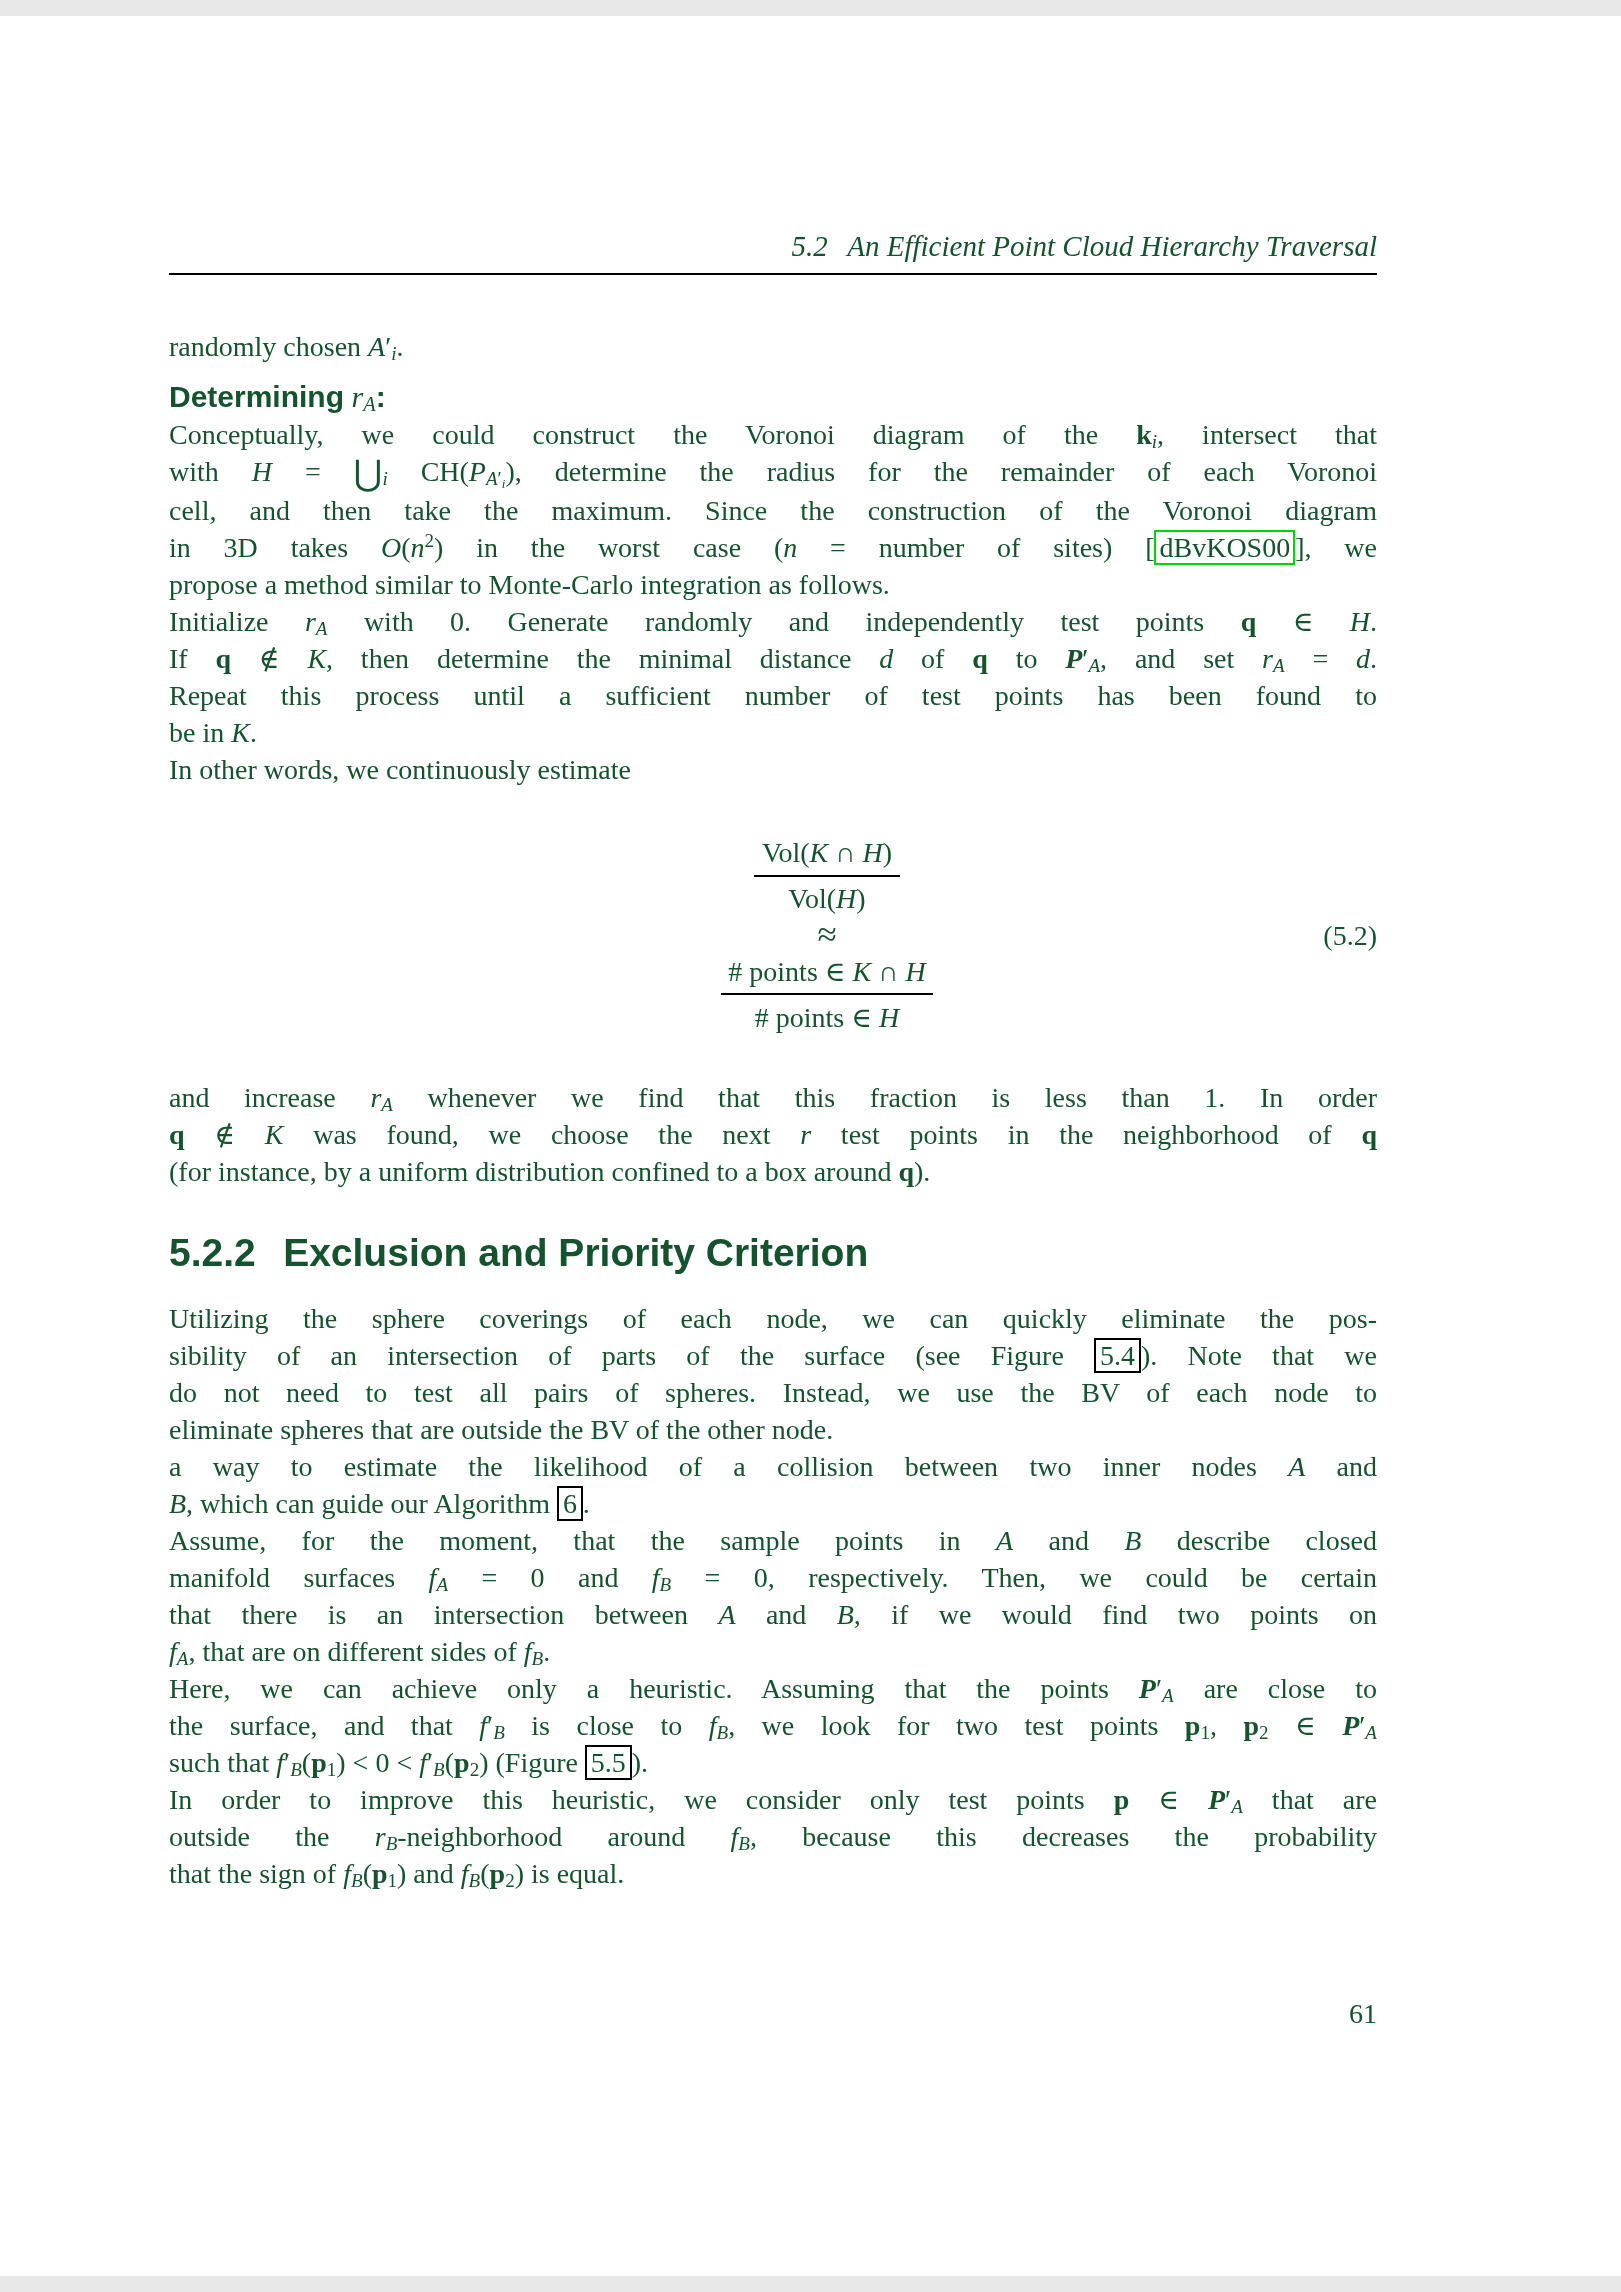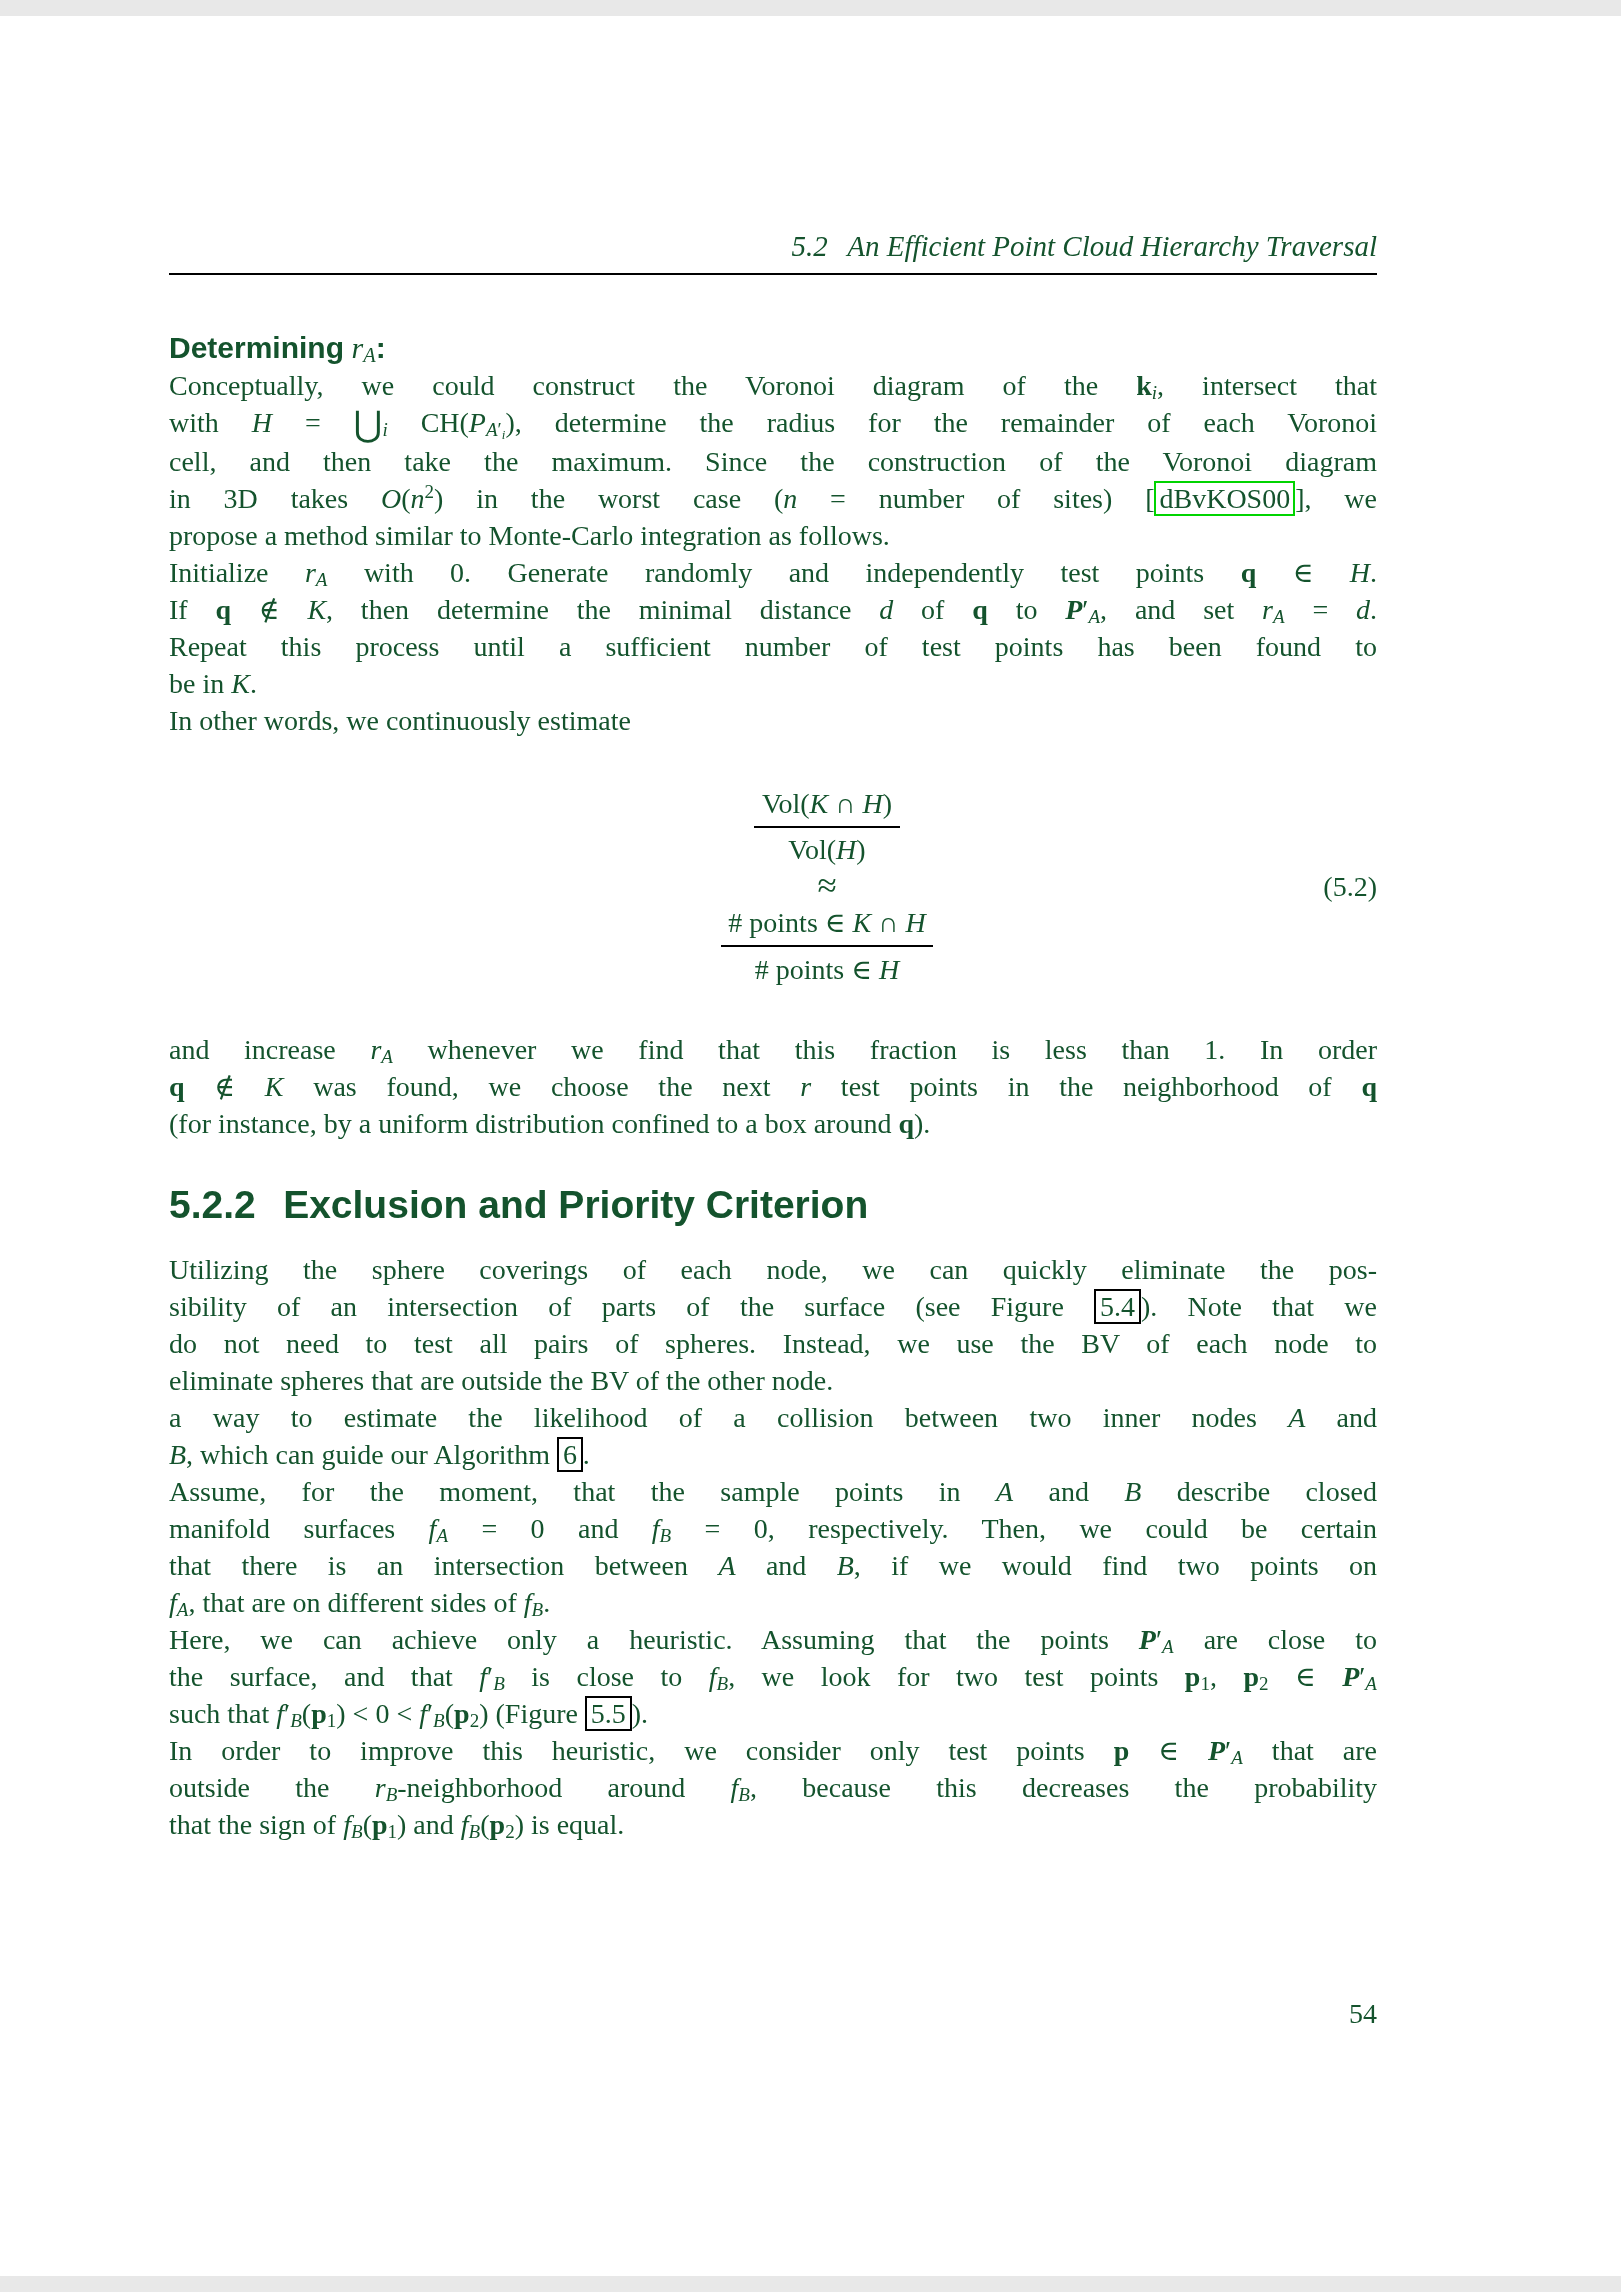--- a/index.html
+++ b/index.html
@@ -82,20 +82,23 @@
 <div class="page">
   <div class="textblock">
 
     <div class="running">
       <span class="rh-num">5.2</span><span>An Efficient Point Cloud Hierarchy Traversal</span>
     </div>
     <hr class="hrule">
 
     <div class="bodyflow">
 
+      <div class="para">
+          <div class="pline">randomly chosen <i>A</i>′<sub><i>i</i></sub>.</div>
+        </div>
 
       <div class="subheading"><span class="hb">Determining</span> <i>r</i><sub><i>A</i></sub><span class="hb">:</span></div>
 
       <div class="para">
           <div class="pline just">Conceptually, we could construct the Voronoi diagram of the <b>k</b><sub><i>i</i></sub>, intersect that</div>
           <div class="pline just">with <i>H</i> = <span class="cup">⋃</span><sub><i>i</i></sub> CH(<i>P</i><sub><i>A</i>′<sub><i>i</i></sub></sub>), determine the radius for the remainder of each Voronoi</div>
           <div class="pline just">cell, and then take the maximum.  Since the construction of the Voronoi diagram</div>
           <div class="pline just">in 3D takes <i>O</i>(<i>n</i><sup>2</sup>) in the worst case (<i>n</i> = number of sites) [<span class="cite">dBvKOS00</span>], we</div>
           <div class="pline">propose a method similar to Monte-Carlo integration as follows.</div>
         </div>
@@ -162,15 +165,15 @@
 
       <div class="para">
           <div class="pline just">In order to improve this heuristic, we consider only test points <b>p</b> ∈ <span class="cal">P</span>′<sub><i>A</i></sub> that are</div>
           <div class="pline just">outside the <i>r</i><sub><i>B</i></sub>-neighborhood around <i>f</i><sub><i>B</i></sub>, because this decreases the probability</div>
           <div class="pline">that the sign of <i>f</i><sub><i>B</i></sub>(<b>p</b><sub>1</sub>) and <i>f</i><sub><i>B</i></sub>(<b>p</b><sub>2</sub>) is equal.</div>
         </div>
 
     </div>
   </div>
 
-  <div class="pageno">54</div>
+  <div class="pageno">61</div>
 </div>
 
 
 </body></html>

